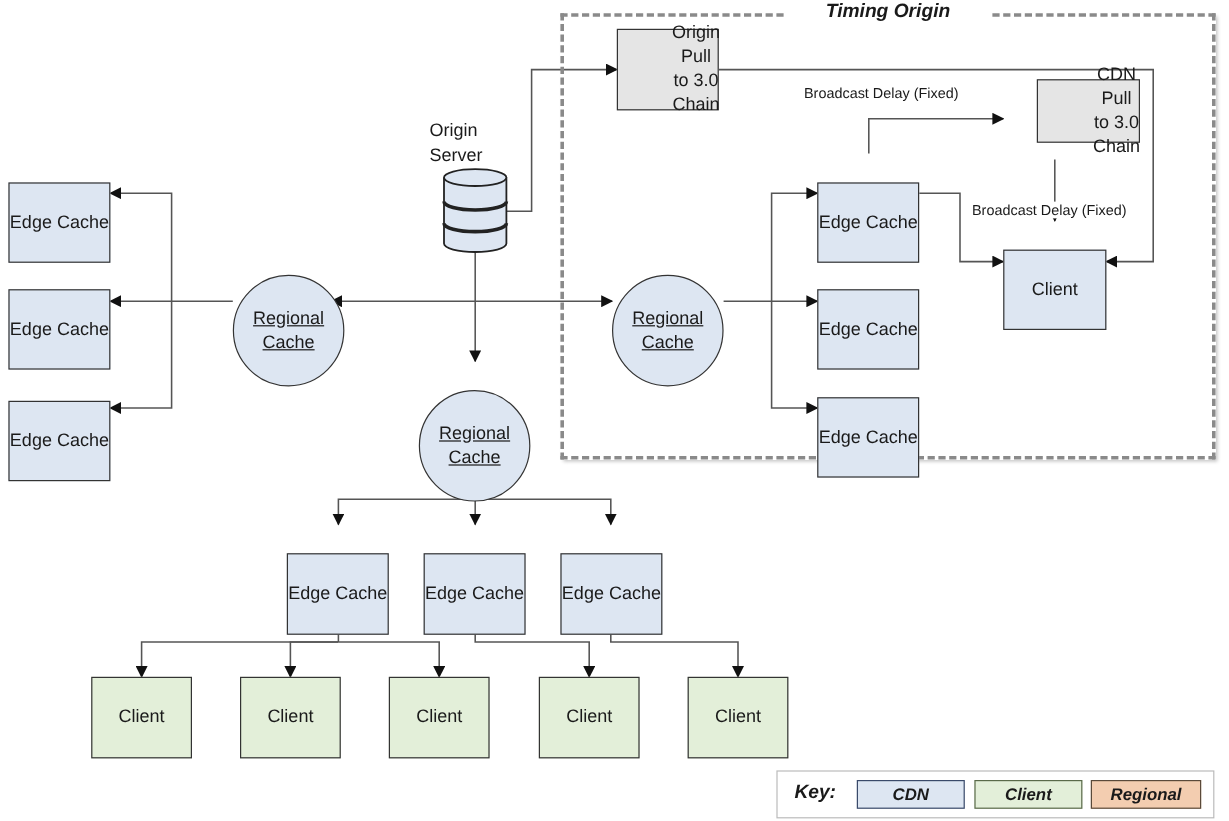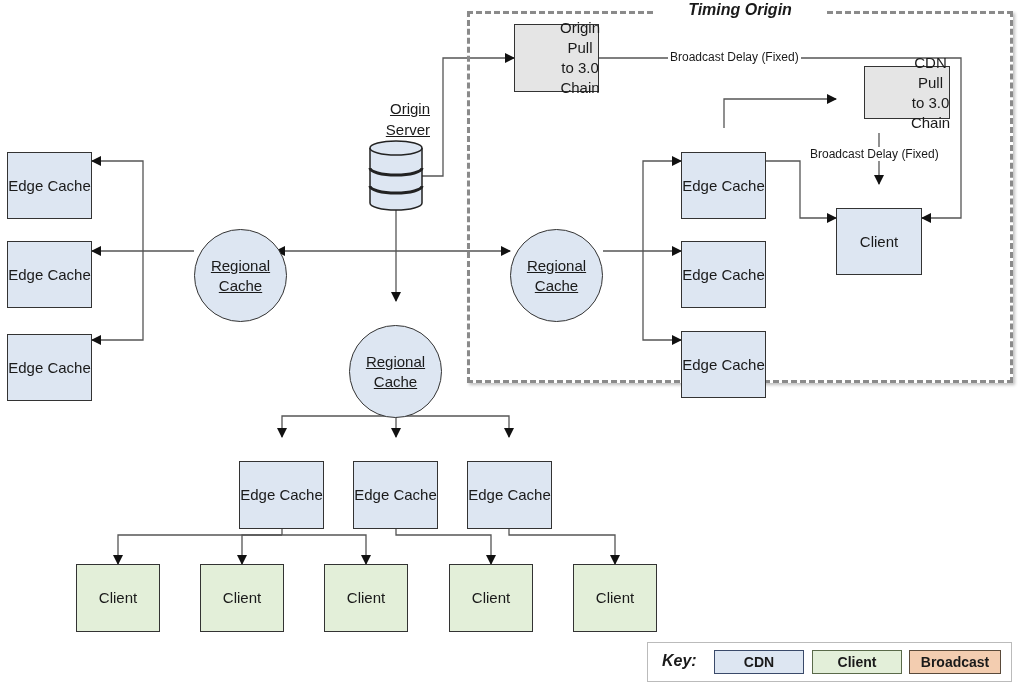--- a/index.html
+++ b/index.html
@@ -6,31 +6,31 @@
   body { width: 1024px; height: 684px; position: relative; overflow: hidden;
          font-family: "Liberation Sans", "DejaVu Sans", sans-serif; color: #1a1a1a; }
   svg.wires { position: absolute; left: 0; top: 0; }
   .node { position: absolute; box-sizing: border-box; border: 1.5px solid #333;
           display: flex; align-items: center; justify-content: center; text-align: center;
           font-size: 15px; line-height: 20px; }
   .cdn { background: #dde6f2; margin-top: 24px; }
   .client { background: #e3efd9; }
   .bc { background: #e5e5e5; padding-left: 47px; }
   .circle { border-radius: 50%; text-decoration: underline; }
-  .label { position: absolute; font-size: 12px; background: #fff; padding: 0 2px; white-space: nowrap; }
+  .label { position: absolute; font-size: 12px; background: #fff; padding: 0 2px; white-space: nowrap; margin-top: 21px; }
   .timing-box { position: absolute; left: 467px; top: 11px; width: 546px; height: 372px;
                 border: 3px dashed #8a8a8a; box-sizing: border-box; box-shadow: 2px 2px 3px rgba(0,0,0,0.25); }
   .timing-title { position: absolute; left: 655px; top: 0px; width: 170px; text-align: center;
                   font-style: italic; font-weight: bold; font-size: 16px; background: #fff; line-height: 20px; }
-  .origin-label { position: absolute; left: 358px; top: 98px; width: 72px; text-align: right; font-size: 15px; line-height: 21px; text-decoration: underline; }
+  .origin-label { position: absolute; left: 358px; top: 98px; width: 72px; text-align: left; font-size: 15px; line-height: 21px; }
   .key { position: absolute; left: 647px; top: 642px; width: 365px; height: 40px; border: 1.5px solid #bbb;
          box-sizing: border-box; background: #fff; }
   .key-title { position: absolute; left: 14px; top: 9px; font-style: italic; font-weight: bold; font-size: 16px; }
   .key-swatch { position: absolute; top: 7px; height: 24px; border: 1.5px solid #3a4a6a; box-sizing: border-box;
-                font-weight: bold; font-size: 14px; display: flex; align-items: center; justify-content: center; }
+                font-weight: bold; font-size: 14px; display: flex; align-items: center; justify-content: center; font-style: italic; }
 </style>
 </head>
 <body>
 
 <svg class="wires" width="1024" height="684">
   <defs>
     <marker id="arr" markerWidth="10" markerHeight="10" refX="9" refY="5" orient="auto" markerUnits="userSpaceOnUse">
       <path d="M0,0 L10,5 L0,10 z" fill="#111"></path>
     </marker>
   </defs>
@@ -159,15 +159,15 @@
 
 <div class="key">
   <span class="key-title">Key:</span>
   <div class="key-swatch" style="left:66px;width:90px;background:#dde6f2;">
     <span>CDN</span>
   </div>
   <div class="key-swatch" style="left:164px;width:90px;background:#e3efd9;border-color:#5a6a4a;">
     <span>Client</span>
   </div>
   <div class="key-swatch" style="left:261px;width:92px;background:#f3cdb0;border-color:#5a4a3a;">
-    <span>Broadcast</span>
+    <span>Regional</span>
   </div>
 </div>
 
 </body></html>

